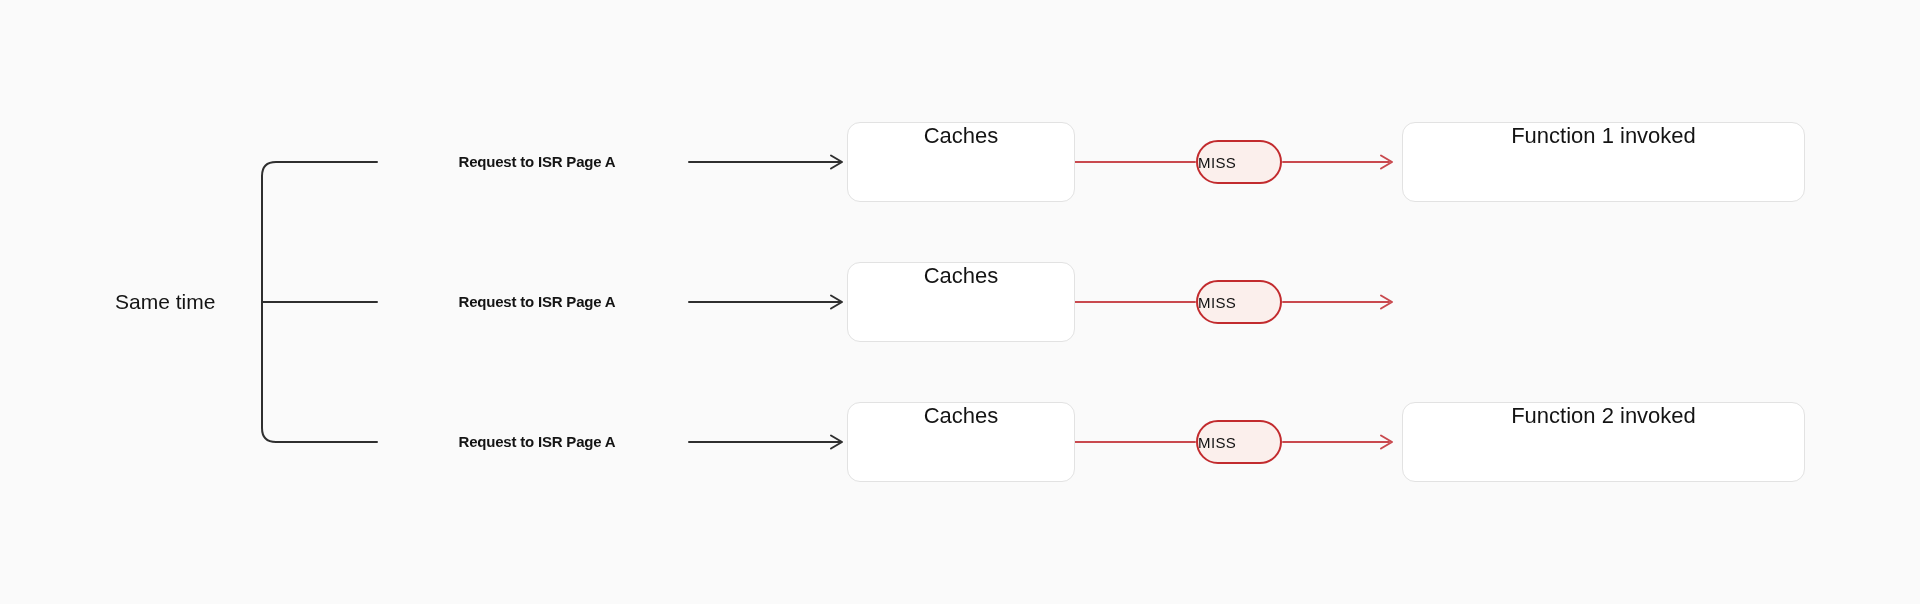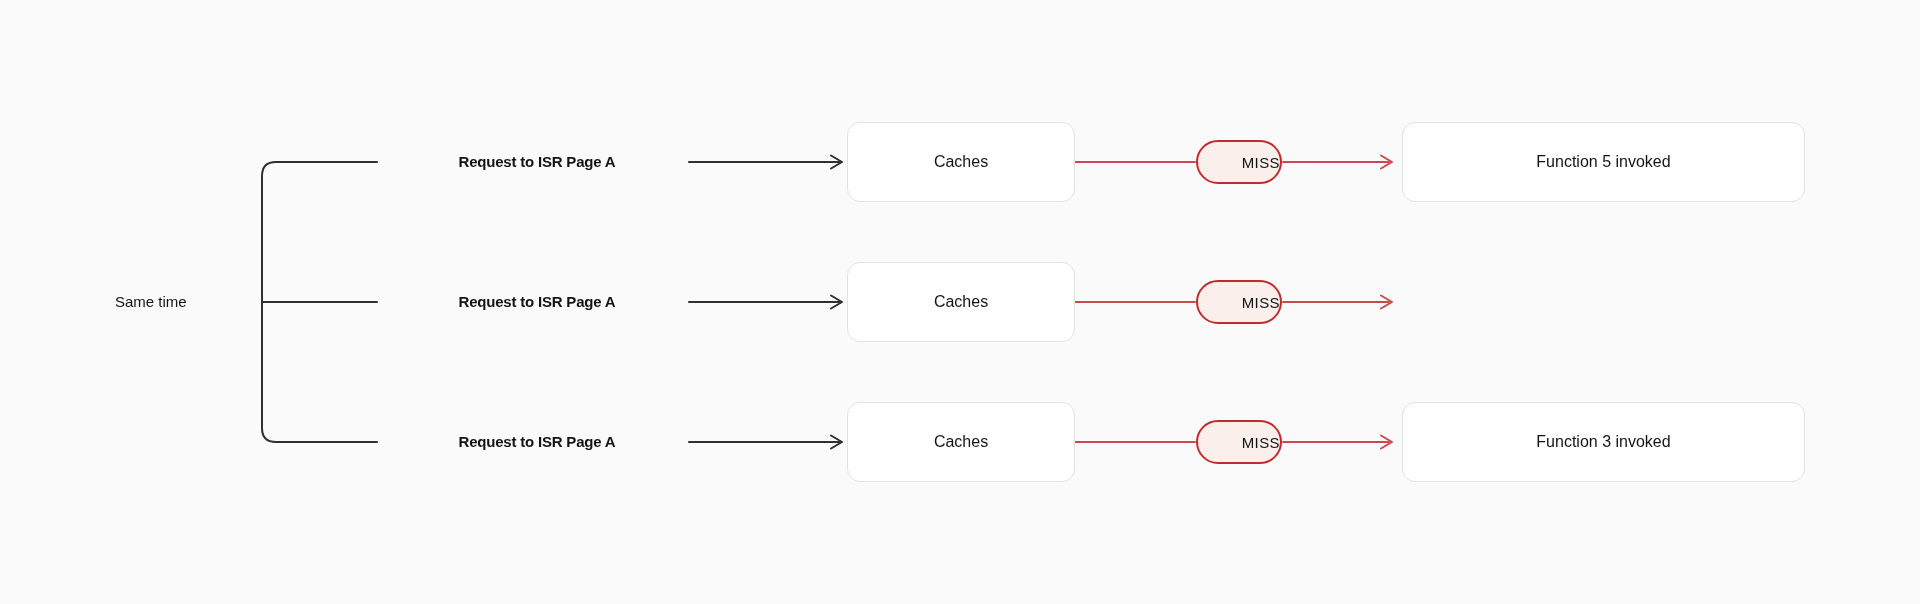--- a/index.html
+++ b/index.html
@@ -19,21 +19,21 @@
   .connectors {
     position: absolute;
     left: 0;
     top: 0;
   }
   .side-label {
     position: absolute;
     left: 115px;
     top: 302px;
     transform: translateY(-52%);
-    font-size: 15px;
+    font-size: 21px;
     color: #141414;
     white-space: nowrap;
   }
   .flow-row {
     position: absolute;
     left: 0;
     width: 100%;
     height: 80px;
   }
   .flow-row.r1 { top: 122px; }
@@ -51,41 +51,41 @@
   }
   .node-box {
     position: absolute;
     top: 0;
     height: 80px;
     box-sizing: border-box;
     background: #ffffff;
     border: 1px solid #e2e2e2;
     border-radius: 13px;
     display: flex;
-    align-items: center;
+    align-items: flex-start;
     justify-content: center;
-    font-size: 16px;
+    font-size: 22px;
     white-space: nowrap;
   }
   .cache-box { left: 847px;  width: 228px; }
   .fn-box    { left: 1402px; width: 403px; }
   .miss-pill {
     position: absolute;
     left: 1196px;
     top: 50%;
     transform: translateY(-50%);
     width: 86px;
     height: 44px;
     box-sizing: border-box;
     background: #fbefec;
     border: 2px solid #c22b2e;
     border-radius: 22px;
     display: flex;
     align-items: center;
-    justify-content: flex-end;
+    justify-content: flex-start;
     font-size: 15px;
     font-weight: 500;
     letter-spacing: 0.4px;
     color: #121212;
   }
 </style>
 </head>
 <body>
 
 <div class="canvas">
@@ -117,21 +117,21 @@
 
   <div class="flow-row r1">
     <div class="req-label">Request to ISR Page A</div>
     <div class="node-box cache-box">
       <span>Caches</span>
     </div>
     <div class="miss-pill">
       <span>MISS</span>
     </div>
     <div class="node-box fn-box">
-      <span>Function 5 invoked</span>
+      <span>Function 1 invoked</span>
     </div>
   </div>
 
   <div class="flow-row r2">
     <div class="req-label">Request to ISR Page A</div>
     <div class="node-box cache-box">
       <span>Caches</span>
     </div>
     <div class="miss-pill">
       <span>MISS</span>
@@ -140,17 +140,17 @@
 
   <div class="flow-row r3">
     <div class="req-label">Request to ISR Page A</div>
     <div class="node-box cache-box">
       <span>Caches</span>
     </div>
     <div class="miss-pill">
       <span>MISS</span>
     </div>
     <div class="node-box fn-box">
-      <span>Function 3 invoked</span>
+      <span>Function 2 invoked</span>
     </div>
   </div>
 
 </div>
 
 </body></html>

